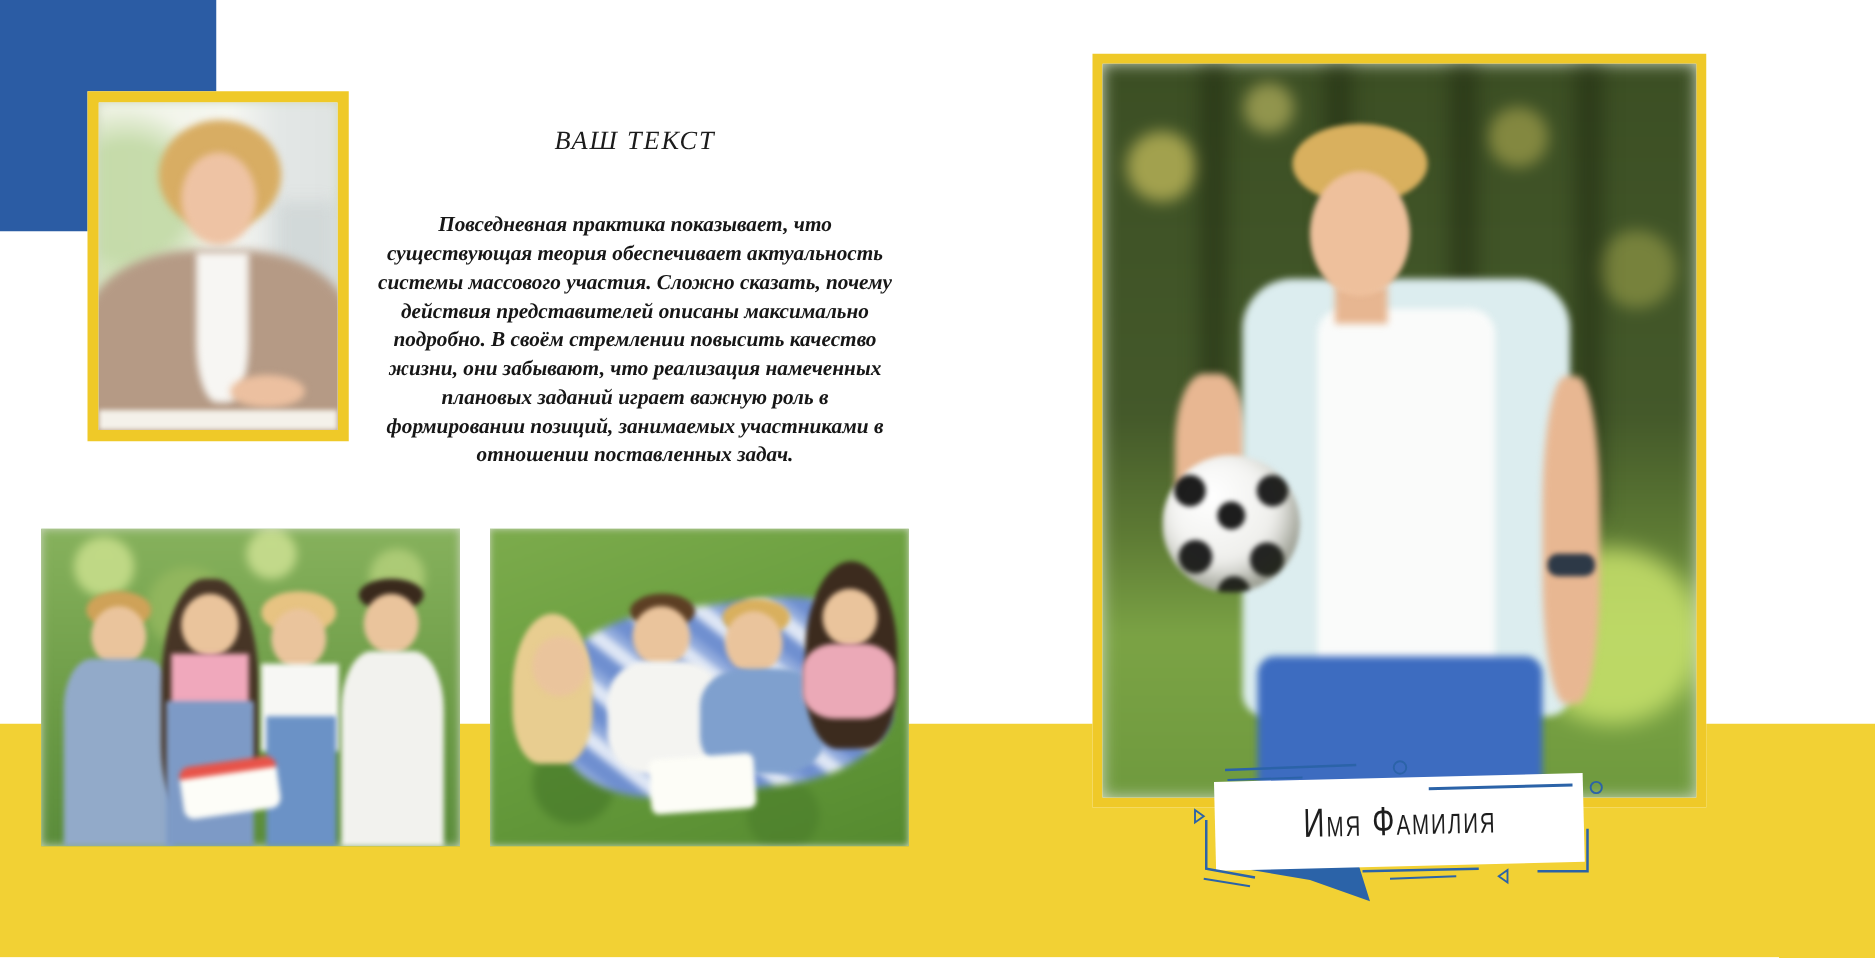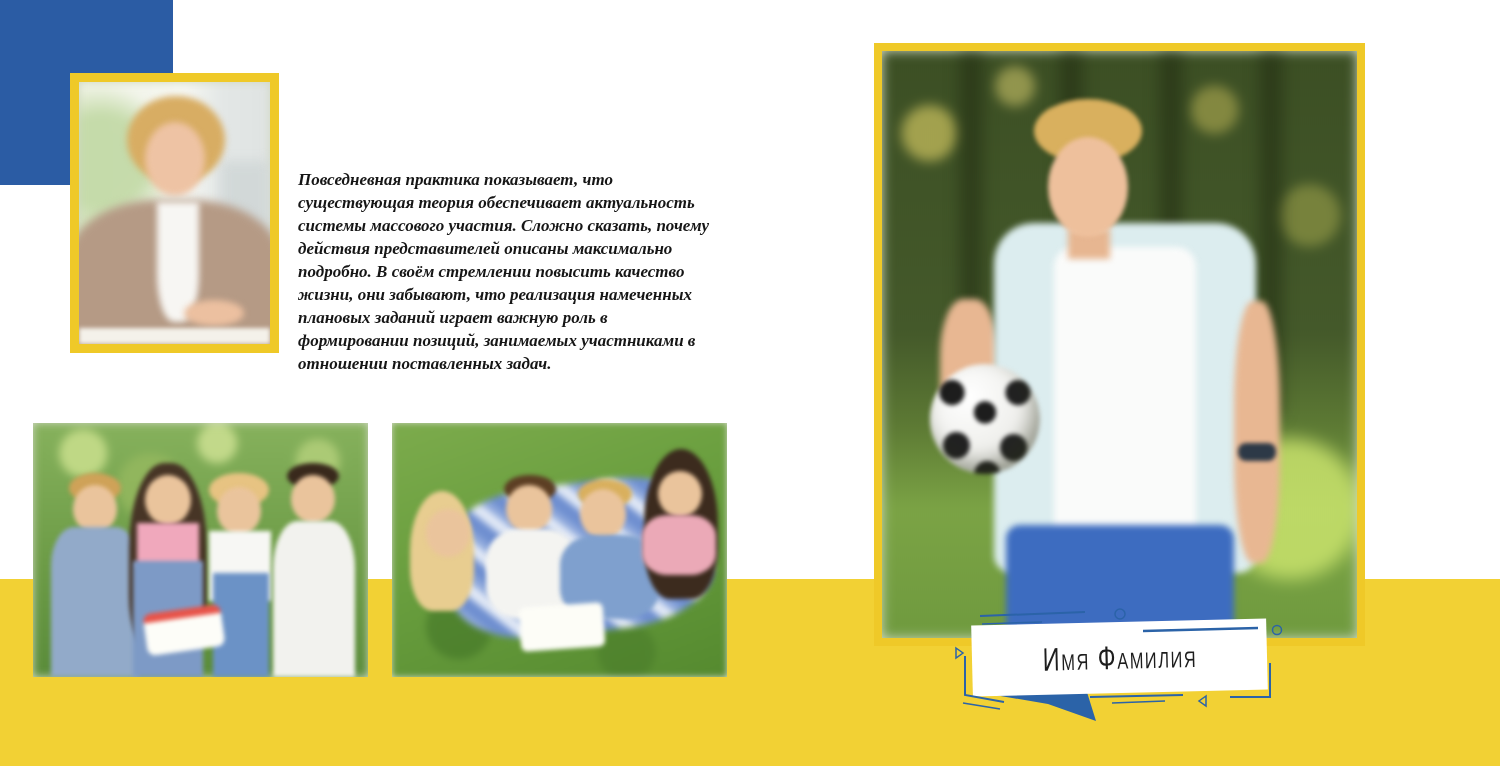--- a/index.html
+++ b/index.html
@@ -107,21 +107,21 @@
      radial-gradient(circle at 80% 26%, #222 0 10%, transparent 11%),
      radial-gradient(circle at 24% 74%, #222 0 11%, transparent 12%),
      radial-gradient(circle at 76% 76%, #242424 0 11%, transparent 12%),
      radial-gradient(circle at 52% 100%, #222 0 10%, transparent 11%),
      radial-gradient(circle at 35% 30%, #ffffff 0%, #efefec 50%, #b9b9b4 100%);
     box-shadow: inset -6px -10px 18px rgba(40,50,20,.35);}
 
   
   #heading{left:298px;top:100px;width:420px;text-align:center;
     font-style:italic;font-size:21px;letter-spacing:1.5px;color:#1b1b1b;}
-  #body-text{left:298px;top:168px;width:420px;text-align:left;
+  #body-text{left:298px;top:168px;width:420px;text-align:center;
     font-style:italic;font-weight:bold;font-size:17px;line-height:23px;color:#161616;}
 
   
   #name-box{left:972px;top:622px;width:295px;height:71px;background:#ffffff;
     transform:rotate(-1.4deg);display:flex;align-items:center;justify-content:center;z-index:5;}
   #name-text{font-family:"Liberation Sans", sans-serif;font-variant:small-caps;
     font-size:30px;font-weight:500;letter-spacing:2px;color:#1d1d1d;
     transform:scaleX(.78) scaleY(1.08);white-space:nowrap;}
   .decor-svg{left:930px;top:595px;width:390px;height:145px;}
   #decor-under{z-index:4;} #decor-over{z-index:6;}
@@ -140,20 +140,21 @@
       <div class="ph t-shelf blur6"></div>
       <div class="ph t-hair blur3"></div>
       <div class="ph t-face blur3"></div>
       <div class="ph t-blazer blur4"></div>
       <div class="ph t-shirt blur3"></div>
       <div class="ph t-hand blur3"></div>
       <div class="ph t-desk blur2"></div>
     </div>
   </div>
 
+  <div class="abs" id="heading">ВАШ ТЕКСТ</div>
   <div class="abs" id="body-text">Повседневная практика показывает, что существующая теория обеспечивает актуальность системы массового участия. Сложно сказать, почему действия представителей описаны максимально подробно. В своём стремлении повысить качество жизни, они забывают, что реализация намеченных плановых заданий играет важную роль в формировании позиций, занимаемых участниками в отношении поставленных задач.</div>
 
   <div class="abs photo-plain" id="photo1">
     <div class="photo">
       <div class="ph p1-bg blur4"></div>
       <div class="ph p1-b1hair blur2"></div>
       <div class="ph p1-b1h k-head blur2"></div>
       <div class="ph p1-b1s blur2"></div>
       <div class="ph p1-g2hair blur2"></div>
       <div class="ph p1-g2h k-head blur2"></div>

